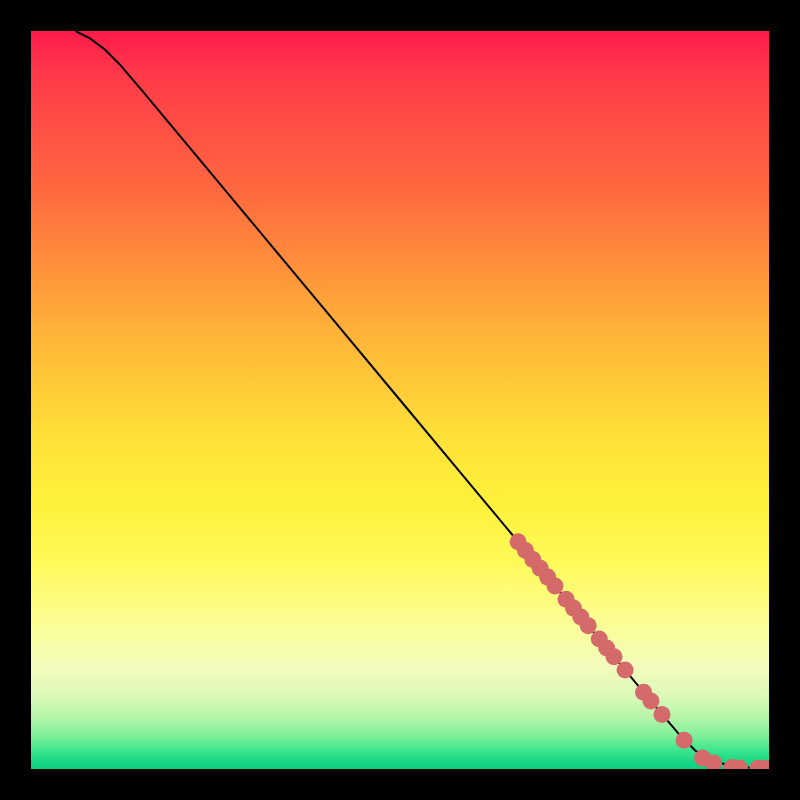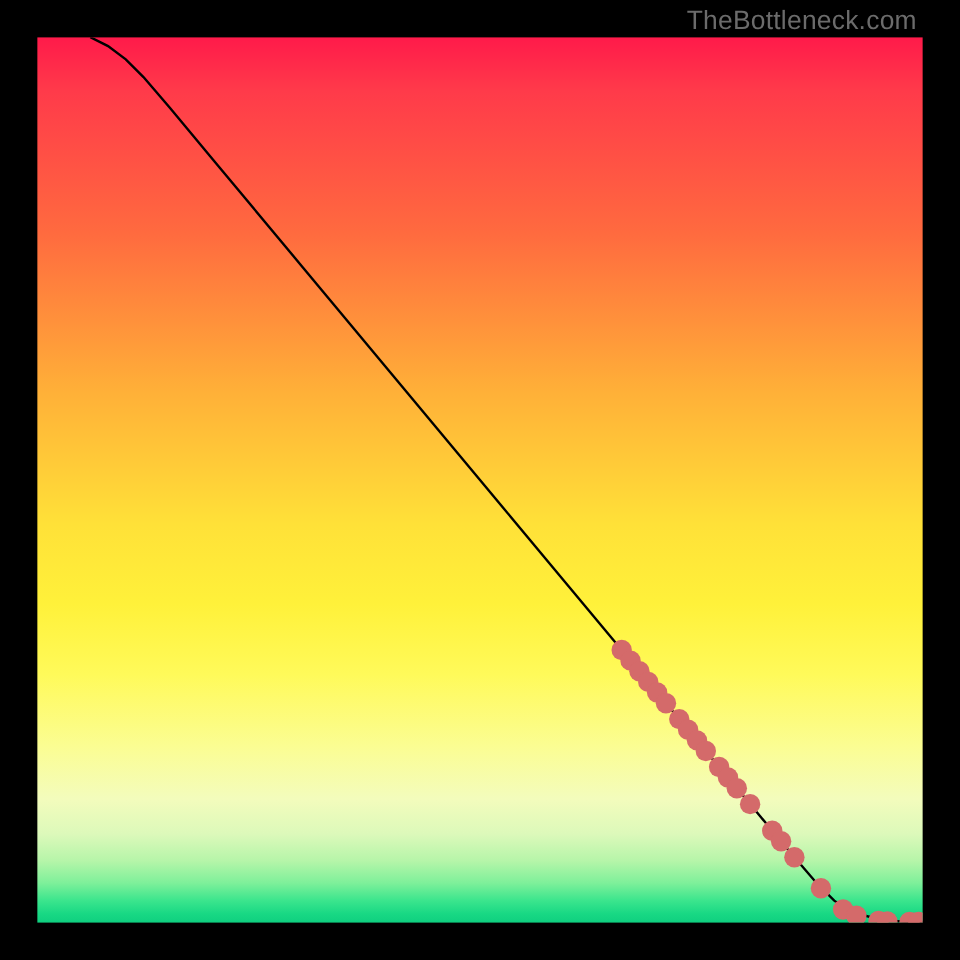--- a/index.html
+++ b/index.html
@@ -61,21 +61,20 @@
     font-size: 22px;
     letter-spacing: 0.2px;
     user-select: none;
   }
 </style>
 </head>
 <body>
 
 <div class="stage">
 
-  <div class="attribution">TheBottleneck.com</div>
 
   <div class="plot">
     <div class="gradient"></div>
     <svg class="curve" viewBox="0 0 738 738" preserveAspectRatio="none">
       <path id="curve-path" d="M44.28 0.00 L59.04 7.38 L73.80 18.45 L88.56 33.21 L110.70 59.04 L147.60 103.32 L221.40 191.88 L295.20 280.44 L369.00 369.00 L442.80 457.56 L516.60 546.12 L590.40 634.68 L627.30 678.96 L649.44 704.79 L664.20 719.55 L678.96 729.14 L701.10 735.05 L723.24 737.26 L738.00 737.26" fill="none" stroke-width="2" stroke="#000000"></path>
       <g id="markers">
           <circle cx="487.08" cy="510.70" r="8.5" fill="#d46a6a" stroke="#b85252" stroke-width="0"></circle>
           <circle cx="494.46" cy="519.55" r="8.5" fill="#d46a6a" stroke="#b85252" stroke-width="0"></circle>
           <circle cx="501.84" cy="528.41" r="8.5" fill="#d46a6a" stroke="#b85252" stroke-width="0"></circle>
           <circle cx="509.22" cy="537.26" r="8.5" fill="#d46a6a" stroke="#b85252" stroke-width="0"></circle>

